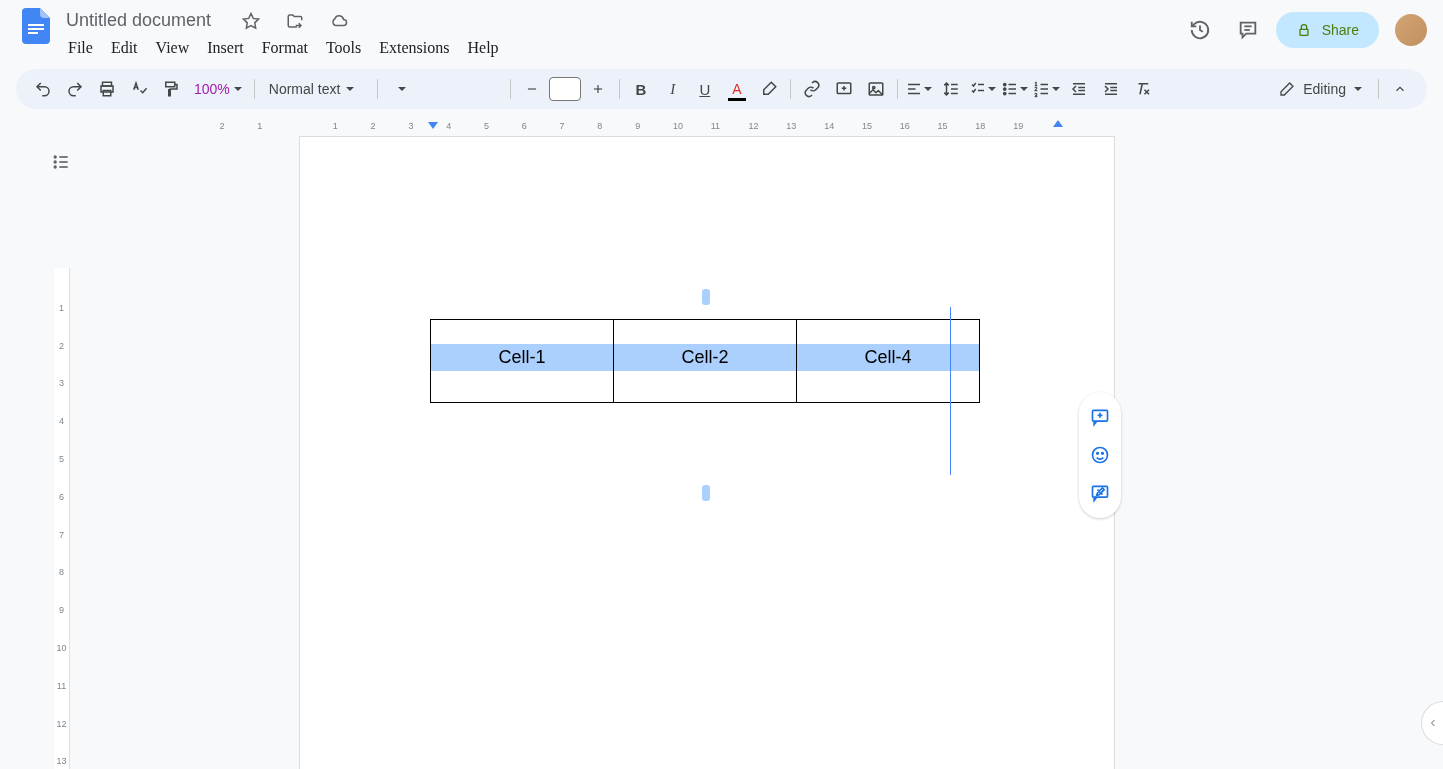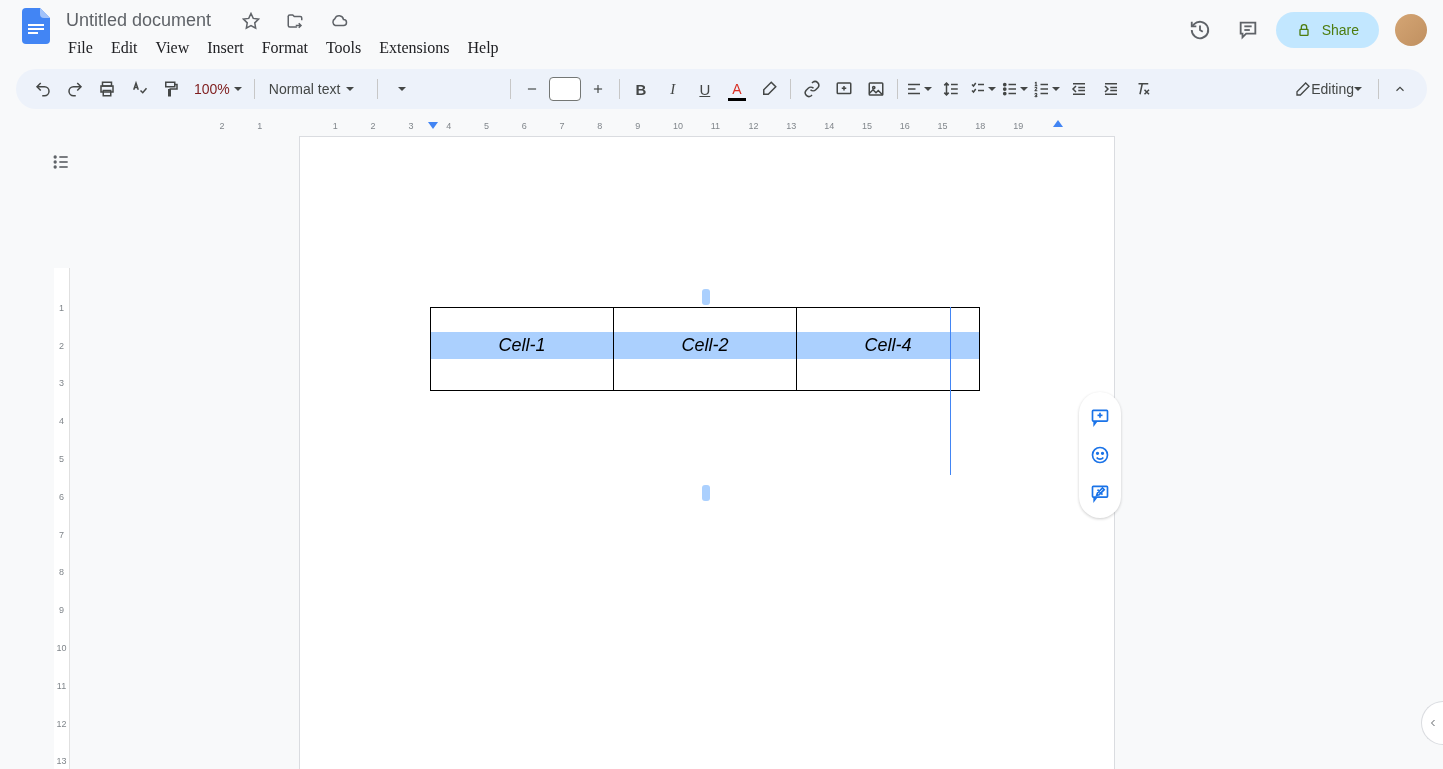--- a/index.html
+++ b/index.html
@@ -17,27 +17,27 @@
 .menu-item { padding: 4px 8px; font-size: 16px; color: #202124; cursor: pointer; border-radius: 4px; font-family: Liberation Serif, serif; }
 .header-right { display: flex; align-items: center; gap: 8px; padding-top: 4px; }
 .header-icon { width: 40px; height: 40px; display: flex; align-items: center; justify-content: center; color: #5f6368; cursor: pointer; border-radius: 50%; }
 .share-btn { background: #c2e7ff; border-radius: 40px; padding: 10px 20px; display: flex; align-items: center; gap: 10px; font-size: 14px; font-weight: 500; color: #4d7c0f; cursor: pointer; }
 .avatar { width: 32px; height: 32px; border-radius: 50%; background: linear-gradient(135deg, #d4a574 0%, #c09060 100%); margin-left: 8px; }
 
 
 .toolbar { margin: 8px 16px 0; background: #edf2fa; border-radius: 24px; padding: 4px 12px; display: flex; align-items: center; gap: 2px; height: 40px; }
 .tool-btn { width: 30px; height: 30px; display: flex; align-items: center; justify-content: center; color: #444746; cursor: pointer; border-radius: 4px; }
 .tool-sep { width: 1px; height: 20px; background: #c7c7c7; margin: 0 4px; }
-.zoom-sel { display: flex; align-items: center; gap: 4px; padding: 4px 6px; font-size: 14px; color: #7f1d1d; cursor: pointer; }
+.zoom-sel { display: flex; align-items: center; gap: 4px; padding: 4px 6px; font-size: 14px; color: #a21caf; cursor: pointer; }
 .style-sel { display: flex; align-items: center; gap: 6px; padding: 4px 8px; font-size: 14px; color: #444746; cursor: pointer; min-width: 110px; }
 .font-sel { min-width: 120px; }
 .fontsize-box { width: 32px; height: 24px; border: 1px solid #747775; border-radius: 4px; display: flex; align-items: center; justify-content: center; font-size: 14px; background: #fff; }
 .text-color { position: relative; }
 .text-color::after { content: ''; position: absolute; bottom: 3px; left: 6px; right: 6px; height: 3px; background: #000; }
-.editing-btn { display: flex; align-items: center; padding: 4px 10px; font-size: 14px; color: #444746; cursor: pointer; margin-left: auto; }
+.editing-btn { display: flex; align-items: center; gap: 8px; padding: 4px 10px; font-size: 14px; color: #444746; cursor: pointer; margin-left: auto; }
 .caret-down { width: 0; height: 0; border-left: 4px solid transparent; border-right: 4px solid transparent; border-top: 4px solid #444746; }
 
 
 .ruler-h { position: absolute; top: 118px; left: 35px; right: 18px; height: 16px; background: #f8f9fa; overflow: hidden; }
 .ruler-h-inner { position: absolute; left: 263px; top: 0; height: 100%; display: flex; font-size: 9px; color: #80868b; }
 .ruler-tick { position: relative; width: 37.8px; display: flex; align-items: center; }
 .ruler-tick span { position: absolute; left: -3px; }
 .ruler-v { position: absolute; top: 134px; left: 19px; width: 16px; bottom: 0; background: #fff; border-right: 1px solid #e0e0e0; }
 .ruler-v-inner { position: absolute; top: 2px; left: 0; width: 100%; font-size: 9px; color: #80868b; }
 .ruler-vtick { position: relative; height: 37.8px; display: flex; justify-content: center; }
@@ -45,21 +45,21 @@
 .indent-marker { position: absolute; top: 4px; width: 0; height: 0; z-index: 5; }
 .indent-down { border-left: 5px solid transparent; border-right: 5px solid transparent; border-top: 7px solid #4285f4; }
 .indent-up { border-left: 5px solid transparent; border-right: 5px solid transparent; border-bottom: 7px solid #4285f4; top: 2px; }
 
 
 .canvas-area { position: absolute; top: 134px; left: 35px; right: 18px; bottom: 0; background: #f8f9fa; overflow: hidden; }
 .page { position: absolute; top: 2px; left: 264px; width: 816px; min-height: 1056px; background: #fff; border: 1px solid #dadce0; }
 .outline-btn { position: absolute; top: 12px; left: 10px; width: 32px; height: 32px; display: flex; align-items: center; justify-content: center; color: #5f6368; cursor: pointer; }
 
 
-.doc-table { position: absolute; top: 170px; left: 130px; border-collapse: collapse; font-style: italic; }
+.doc-table { position: absolute; top: 182px; left: 130px; border-collapse: collapse; }
 .doc-table td { border: 1px solid #000; width: 183px; height: 83px; font-size: 18px; color: #000; position: relative; vertical-align: top; font-family: Arial; }
 .cell-highlight { position: absolute; top: 24px; left: 0; right: 0; height: 27px; background: #abd0fe; display: flex; align-items: center; justify-content: center; }
 .drag-guide { position: absolute; top: 170px; left: 650px; width: 1px; height: 168px; background: #4285f4; z-index: 10; }
 .row-handle { position: absolute; left: 402px; width: 8px; height: 16px; background: #abd0fe; border-radius: 3px; z-index: 10; }
 
 
 .side-pill { position: absolute; top: 258px; right: 304px; background: #fff; border-radius: 24px; box-shadow: 0 1px 3px rgba(0,0,0,0.2); padding: 8px 4px; display: flex; flex-direction: column; gap: 4px; z-index: 20; }
 .pill-btn { width: 34px; height: 34px; display: flex; align-items: center; justify-content: center; color: #1a73e8; cursor: pointer; border-radius: 50%; }
 
 

